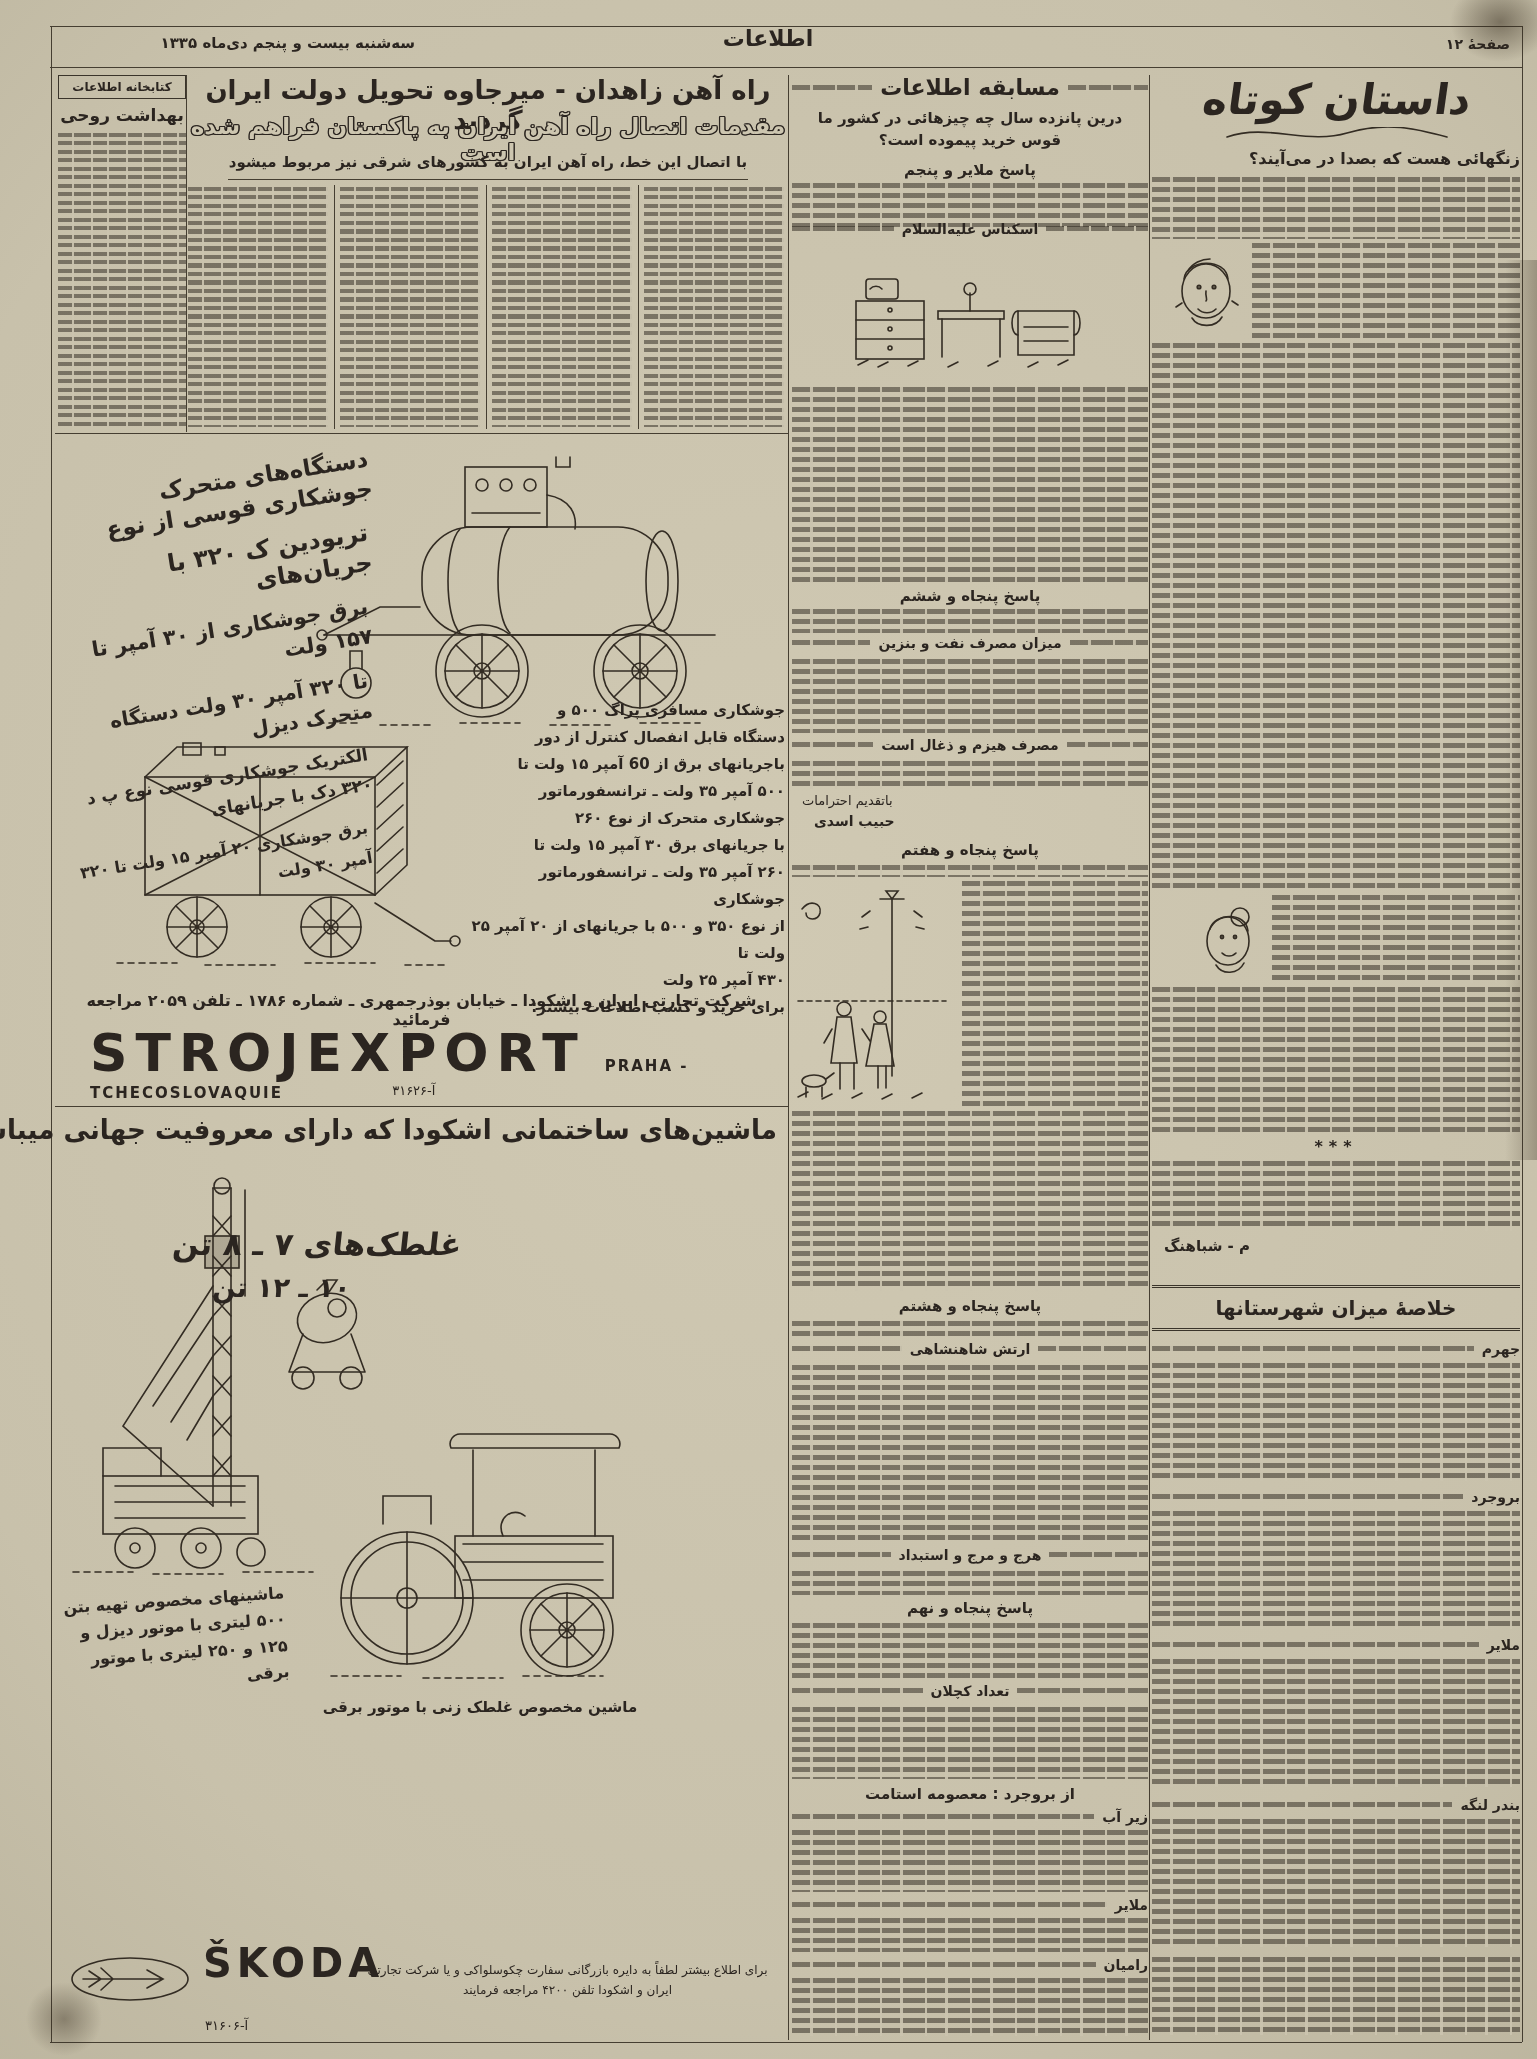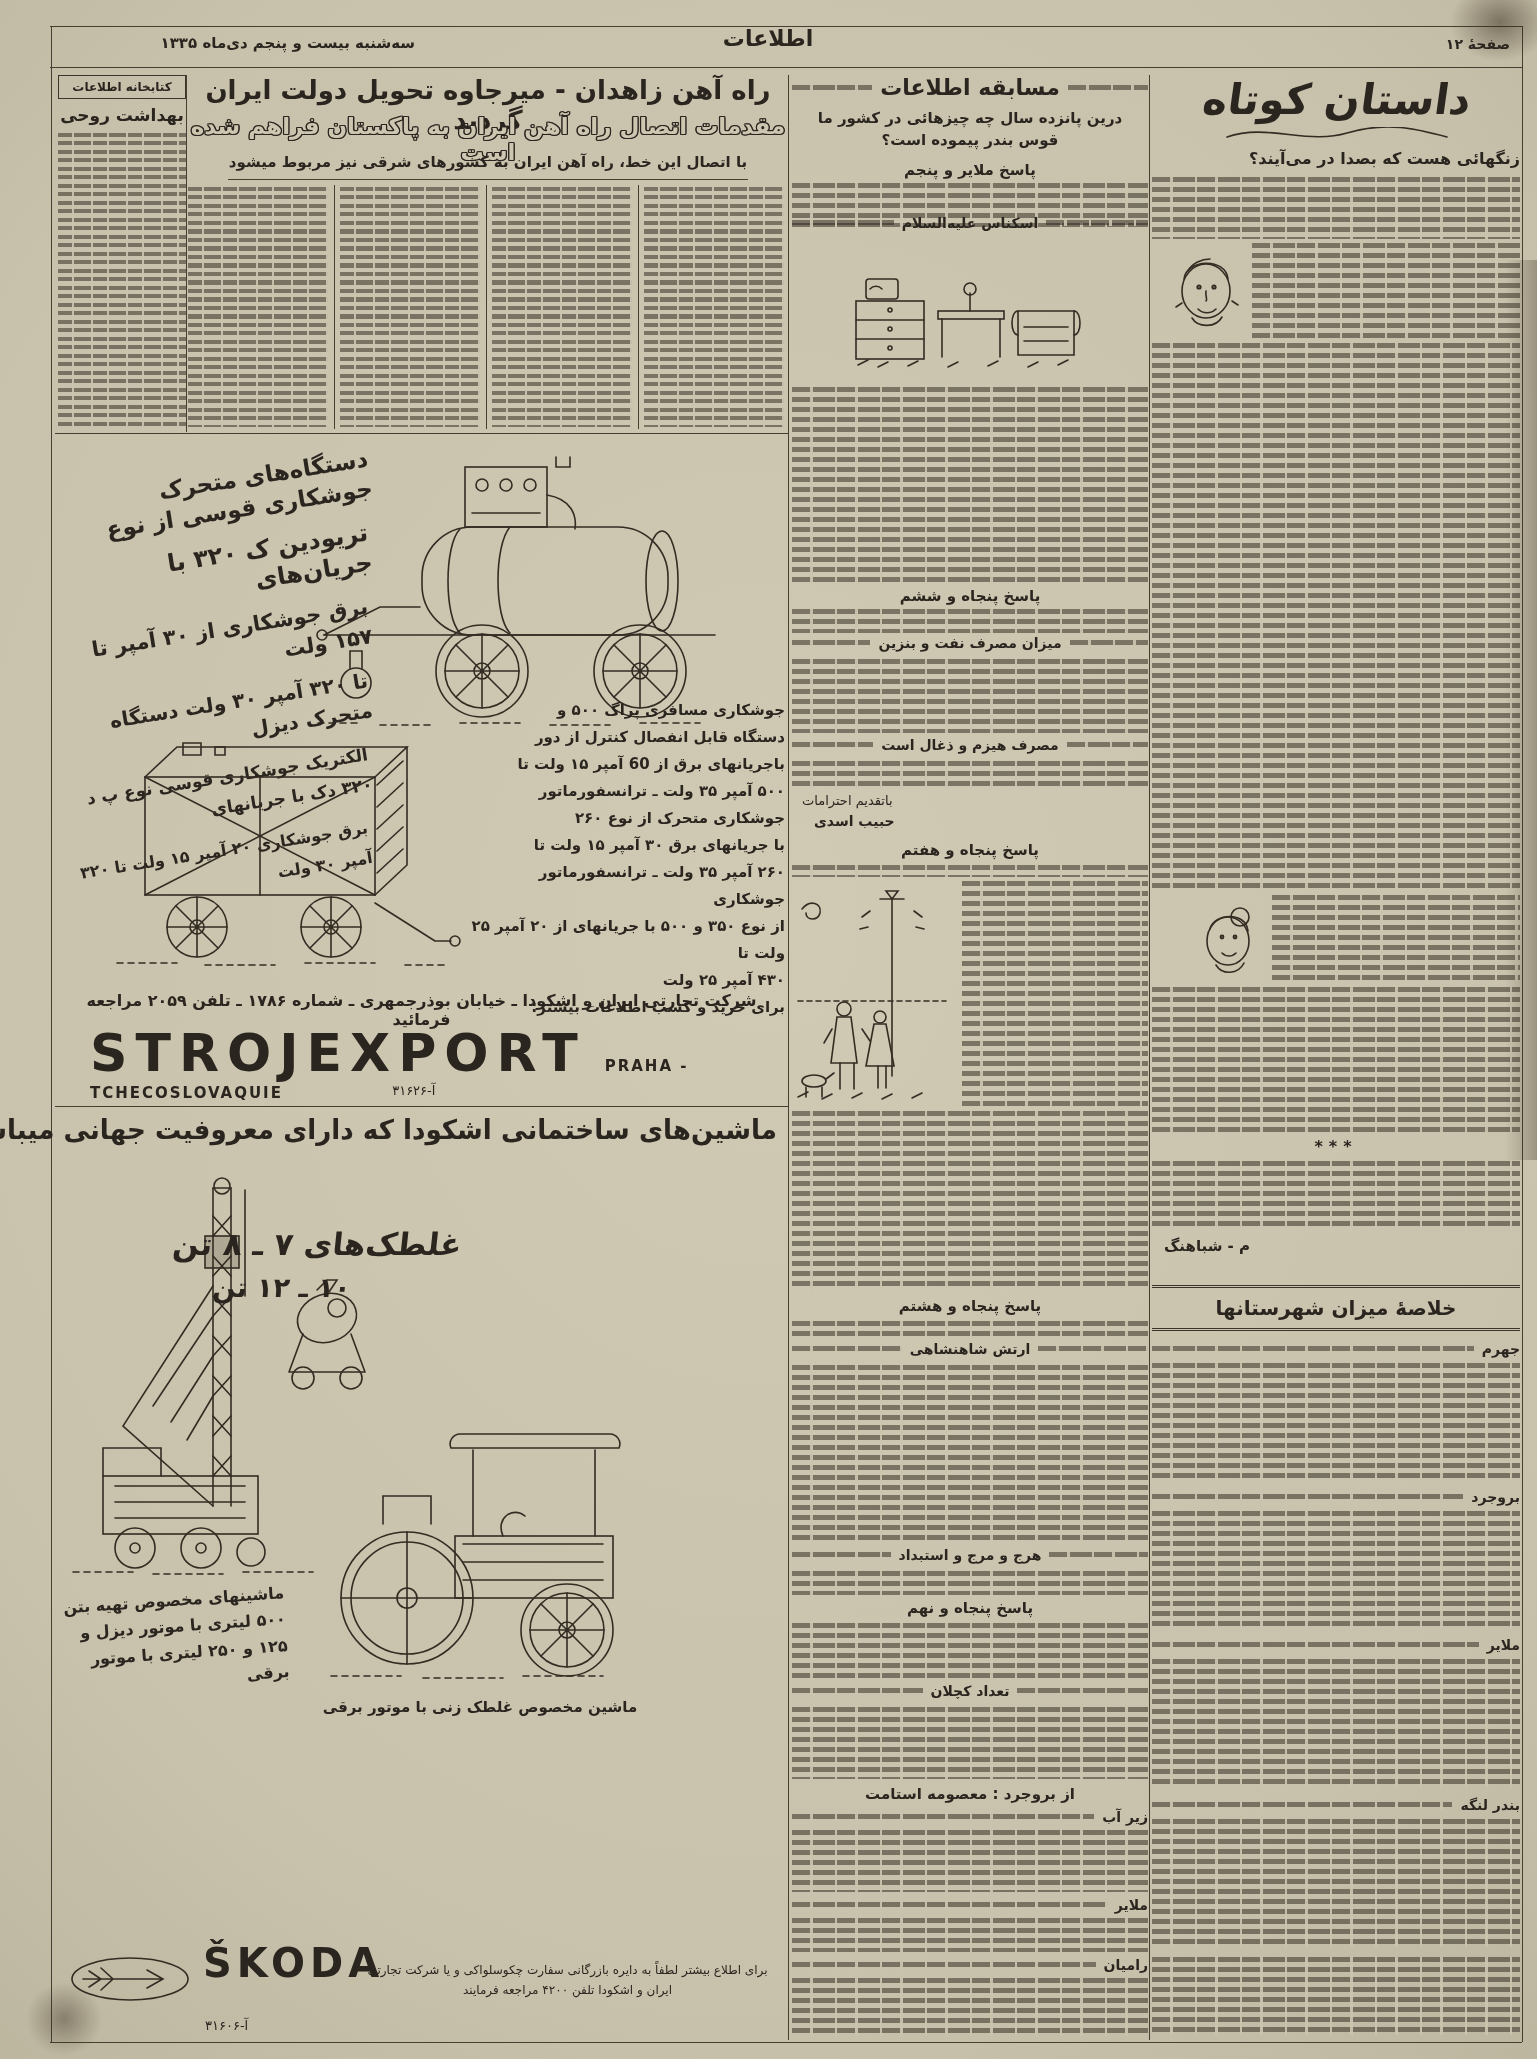--- a/index.html
+++ b/index.html
@@ -122,24 +122,24 @@
     <div class="abs tl" style="left:0;top:672px;width:100%;height:78px"></div>
   </div>
 
   <div class="abs" style="left:792px;top:75px;width:356px;height:1965px">
     <div class="hl" style="font-size:22px">
         <span class="strip tl"></span>
         <span>مسابقه اطلاعات</span>
         <span class="strip tl"></span>
       </div>
     <div class="abs c b" style="left:0;top:34px;width:100%;font-size:15px">درین پانزده سال چه چیزهائی در کشور ما</div>
-    <div class="abs c b" style="left:0;top:56px;width:100%;font-size:15px">قوس بندر پیموده است؟</div>
+    <div class="abs c b" style="left:0;top:56px;width:100%;font-size:15px">قوس خرید پیموده است؟</div>
     <div class="abs ans-head" style="left:0;top:86px;width:100%">پاسخ ملایر و پنجم</div>
     <div class="abs tl" style="left:0;top:108px;width:100%;height:44px"></div>
-    <div class="abs hl" style="left:0;top:140px;width:100%">
+    <div class="abs hl" style="left:0;top:146px;width:100%">
         <span class="strip tl"></span>
         <span>اسکناس علیه‌السلام</span>
         <span class="strip tl"></span>
       </div>
     <svg class="illus abs" style="left:58px;top:178px" width="240" height="125" viewBox="0 0 240 125">
       <rect x="6" y="48" width="68" height="58"></rect>
         <line x1="6" y1="67" x2="74" y2="67"></line>
         <line x1="6" y1="86" x2="74" y2="86"></line>
       <circle cx="40" cy="57" r="2"></circle>
         <circle cx="40" cy="76" r="2"></circle>

